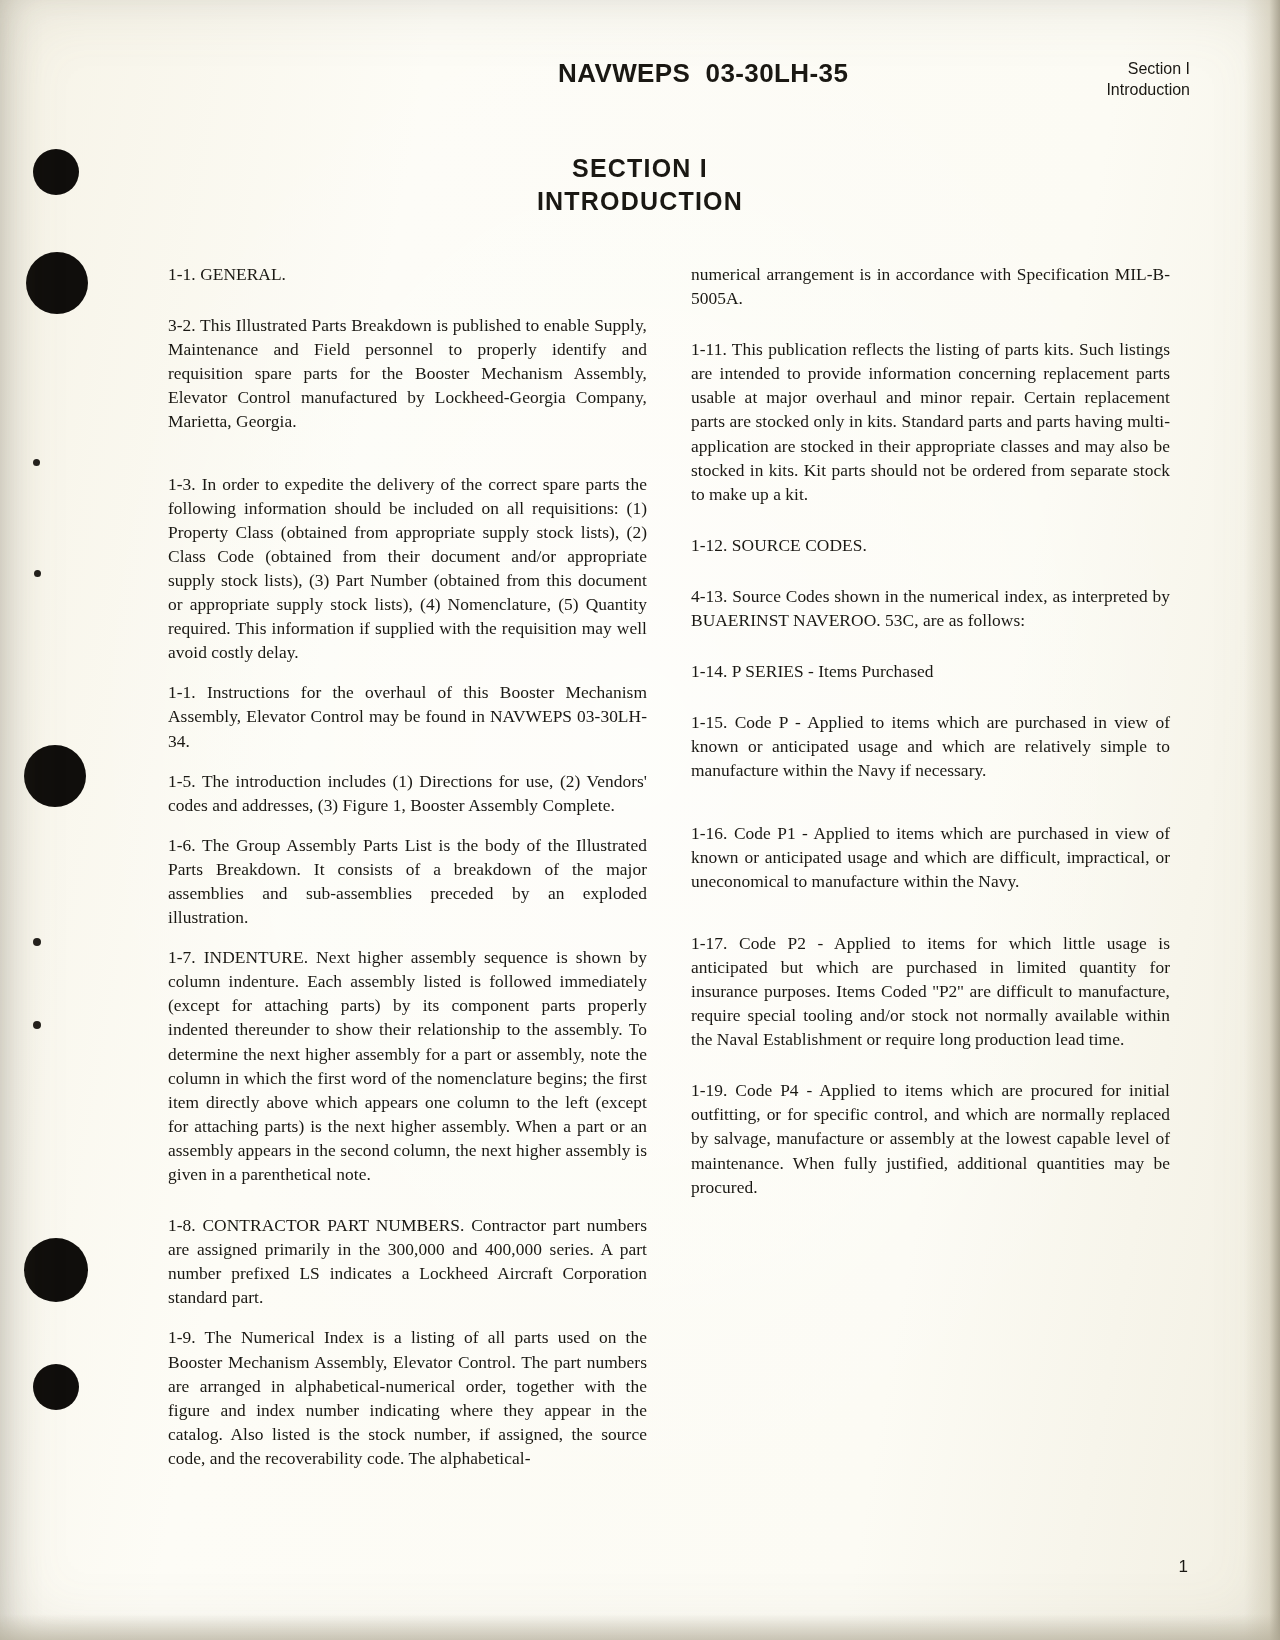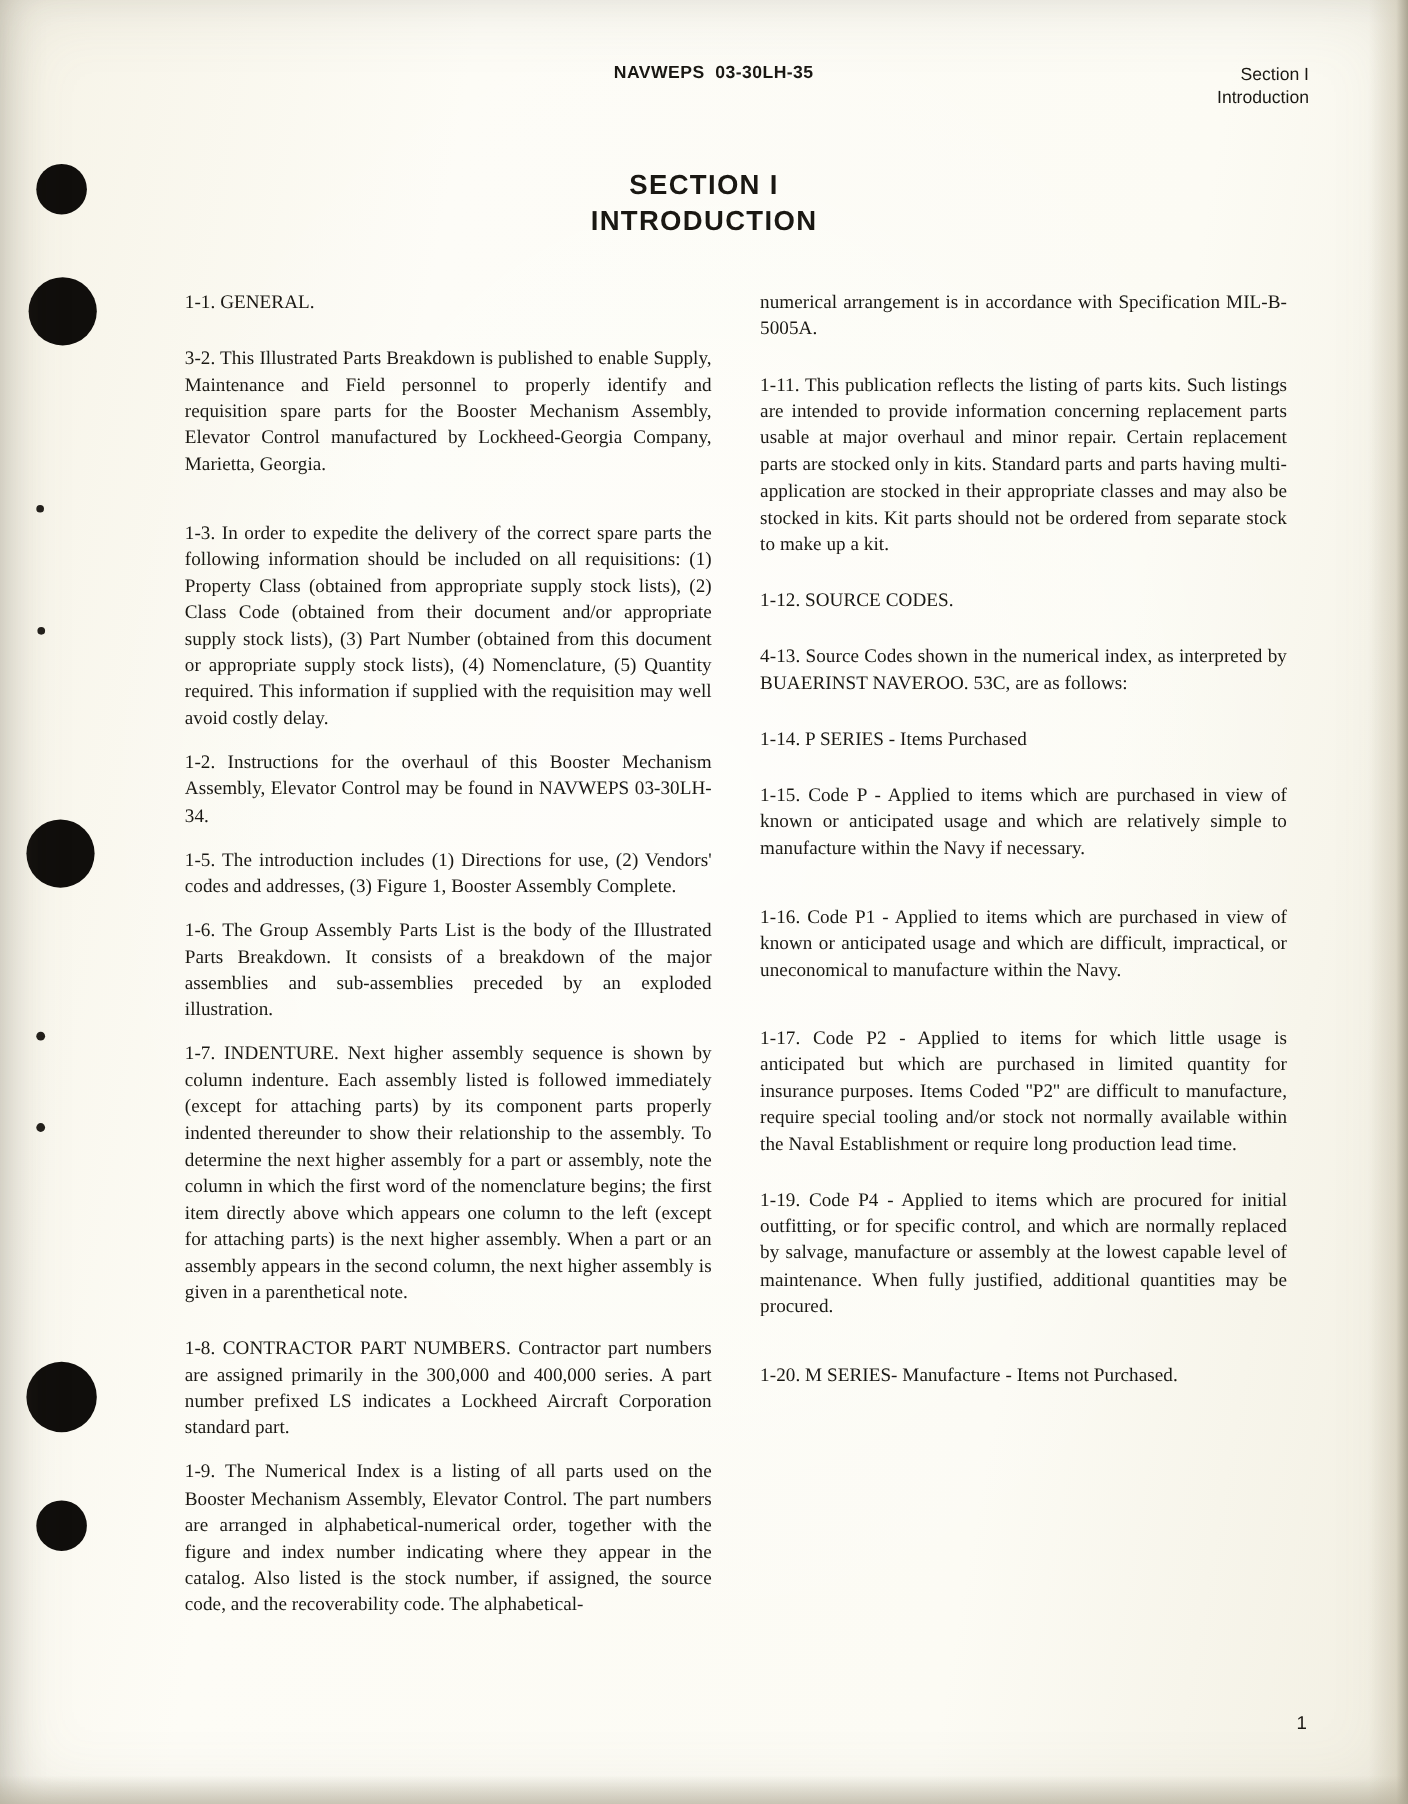--- a/index.html
+++ b/index.html
@@ -68,21 +68,21 @@
     left: 0;
     width: 100%;
     height: 60px;
   }
   .doc-number {
     position: absolute;
     left: 558px;
     top: 0;
     font-family: "Liberation Sans", "DejaVu Sans", sans-serif;
     font-weight: bold;
-    font-size: 16px;
+    font-size: 26px;
     letter-spacing: 0.4px;
     white-space: pre;
   }
   .runhead-right {
     position: absolute;
     right: 90px;
     top: 0;
     text-align: right;
     font-family: "Liberation Sans", "DejaVu Sans", sans-serif;
     font-size: 16px;
@@ -186,38 +186,37 @@
   <div class="section-title">
     <div class="line1">SECTION I</div>
     <div class="line2">INTRODUCTION</div>
   </div>
 
   <div class="columns">
     <div class="col left" id="col-left">
         <p class="gap-lg">1-1. GENERAL.</p>
         <p class="gap-xl">3-2. This Illustrated Parts Breakdown is published to enable Supply, Maintenance and Field personnel to properly identify and requisition spare parts for the Booster Mechanism Assembly, Elevator Control manufactured by Lockheed-Georgia Company, Marietta, Georgia.</p>
         <p class="tight">1-3. In order to expedite the delivery of the correct spare parts the following information should be included on all requisitions: (1) Property Class (obtained from appropriate supply stock lists), (2) Class Code (obtained from their document and/or appropriate supply stock lists), (3) Part Number (obtained from this document or appropriate supply stock lists), (4) Nomenclature, (5) Quantity required. This information if supplied with the requisition may well avoid costly delay.</p>
-        <p>1-2. Instructions for the overhaul of this Booster Mechanism Assembly, Elevator Control may be found in NAVWEPS 03-30LH-34.</p>
+        <p>1-1. Instructions for the overhaul of this Booster Mechanism Assembly, Elevator Control may be found in NAVWEPS 03-30LH-34.</p>
         <p>1-5. The introduction includes (1) Directions for use, (2) Vendors' codes and addresses, (3) Figure 1, Booster Assembly Complete.</p>
         <p>1-6. The Group Assembly Parts List is the body of the Illustrated Parts Breakdown. It consists of a breakdown of the major assemblies and sub-assemblies preceded by an exploded illustration.</p>
         <p class="gap-lg">1-7. INDENTURE. Next higher assembly sequence is shown by column indenture. Each assembly listed is followed immediately (except for attaching parts) by its component parts properly indented thereunder to show their relationship to the assembly. To determine the next higher assembly for a part or assembly, note the column in which the first word of the nomenclature begins; the first item directly above which appears one column to the left (except for attaching parts) is the next higher assembly. When a part or an assembly appears in the second column, the next higher assembly is given in a parenthetical note.</p>
         <p>1-8. CONTRACTOR PART NUMBERS.  Contractor part numbers are assigned primarily in the 300,000 and 400,000 series. A part number prefixed LS indicates a Lockheed Aircraft Corporation standard part.</p>
         <p class="last">1-9. The Numerical Index is a listing of all parts used on the Booster Mechanism Assembly, Elevator Control. The part numbers are arranged in alphabetical-numerical order, together with the figure and index number indicating where they appear in the catalog. Also listed is the stock number, if assigned, the source code, and the recoverability code. The alphabetical-</p>
       </div>
     <div class="col right" id="col-right">
         <p class="gap-lg">numerical arrangement is in accordance with Specification MIL-B-5005A.</p>
         <p class="gap-lg">1-11. This publication reflects the listing of parts kits. Such listings are intended to provide information concerning replacement parts usable at major overhaul and minor repair. Certain replacement parts are stocked only in kits. Standard parts and parts having multi-application are stocked in their appropriate classes and may also be stocked in kits. Kit parts should not be ordered from separate stock to make up a kit.</p>
         <p class="gap-lg">1-12. SOURCE CODES.</p>
         <p class="gap-lg">4-13. Source Codes shown in the numerical index, as interpreted by BUAERINST NAVEROO. 53C, are as follows:</p>
         <p class="gap-lg">1-14. P SERIES - Items Purchased</p>
         <p class="gap-xl">1-15. Code P - Applied to items which are purchased in view of known or anticipated usage and which are relatively simple to manufacture within the Navy if necessary.</p>
         <p class="gap-xl">1-16. Code P1 - Applied to items which are purchased in view of known or anticipated usage and which are difficult, impractical, or uneconomical to manufacture within the Navy.</p>
         <p class="gap-lg">1-17. Code P2 - Applied to items for which little usage is anticipated but which are purchased in limited quantity for insurance purposes. Items Coded ''P2'' are difficult to manufacture, require special tooling and/or stock not normally available within the Naval Establishment or require long production lead time.</p>
         <p class="gap-xl">1-19. Code P4 - Applied to items which are procured for initial outfitting, or for specific control, and which are normally replaced by salvage, manufacture or assembly at the lowest capable level of maintenance. When fully justified, additional quantities may be procured.</p>
-        <p class="last">1-20. M SERIES- Manufacture - Items not Purchased.</p>
       </div>
   </div>
 
   <div class="folio">1</div>
 
   <div class="edge-shade"></div>
   <div class="right-border"></div>
   <div class="bottom-border"></div>
 </div>
 

